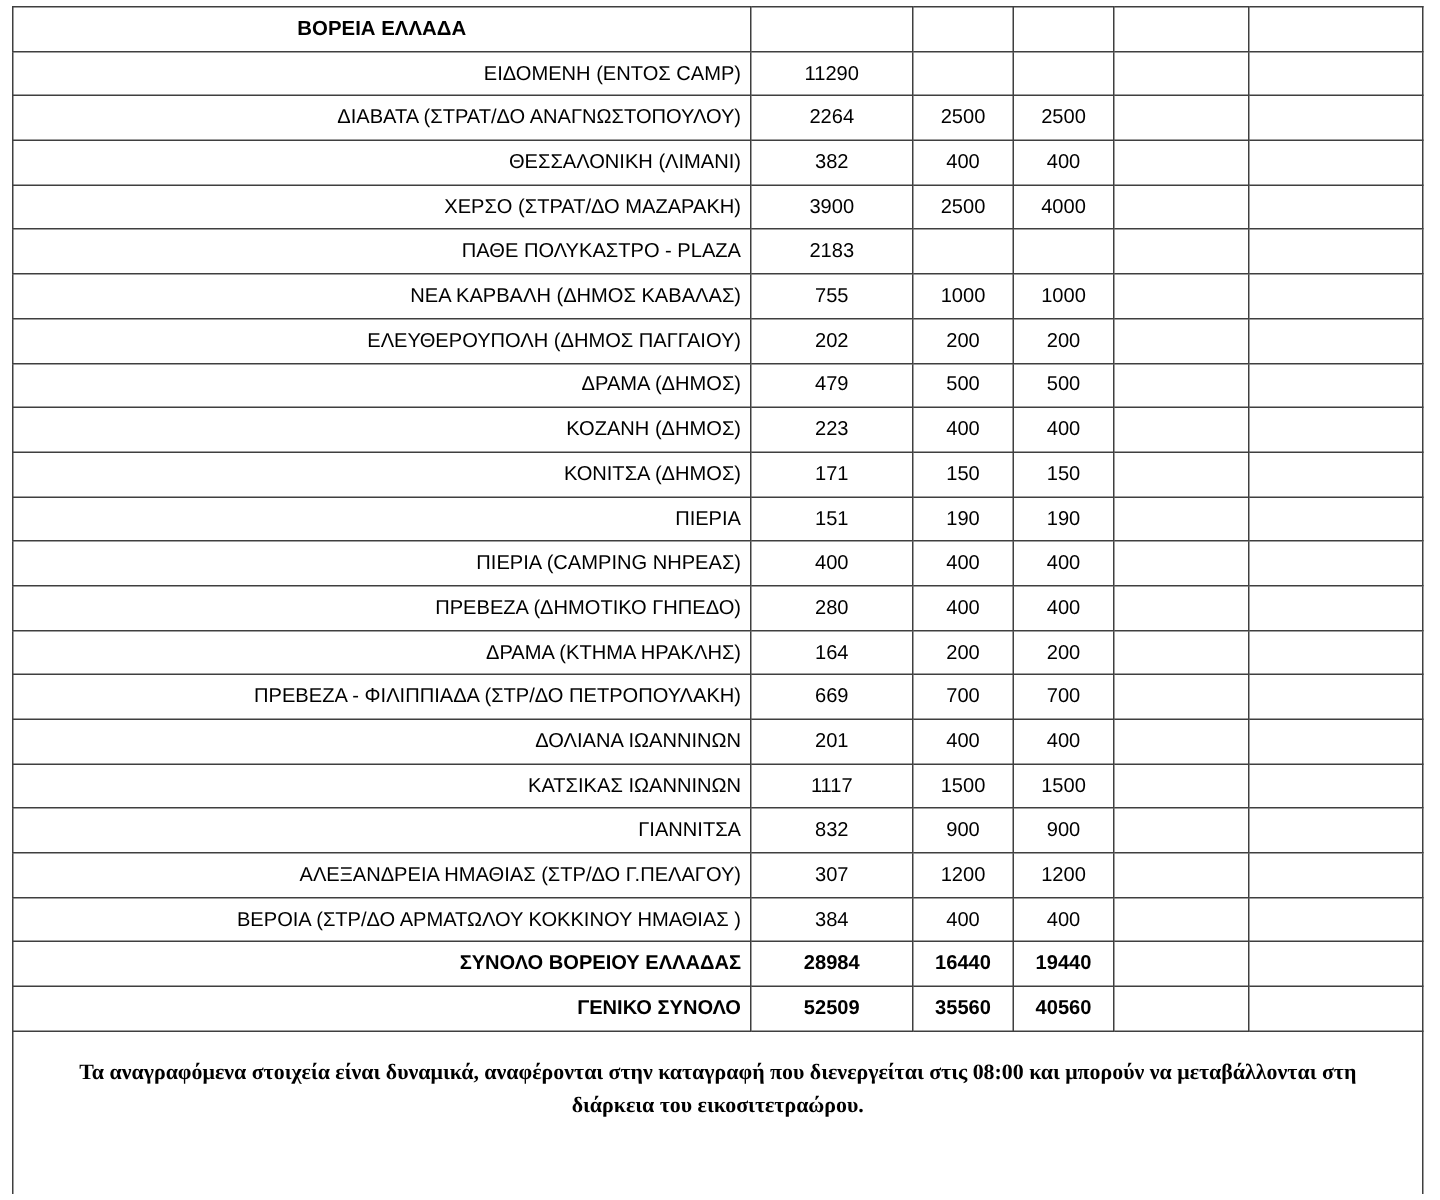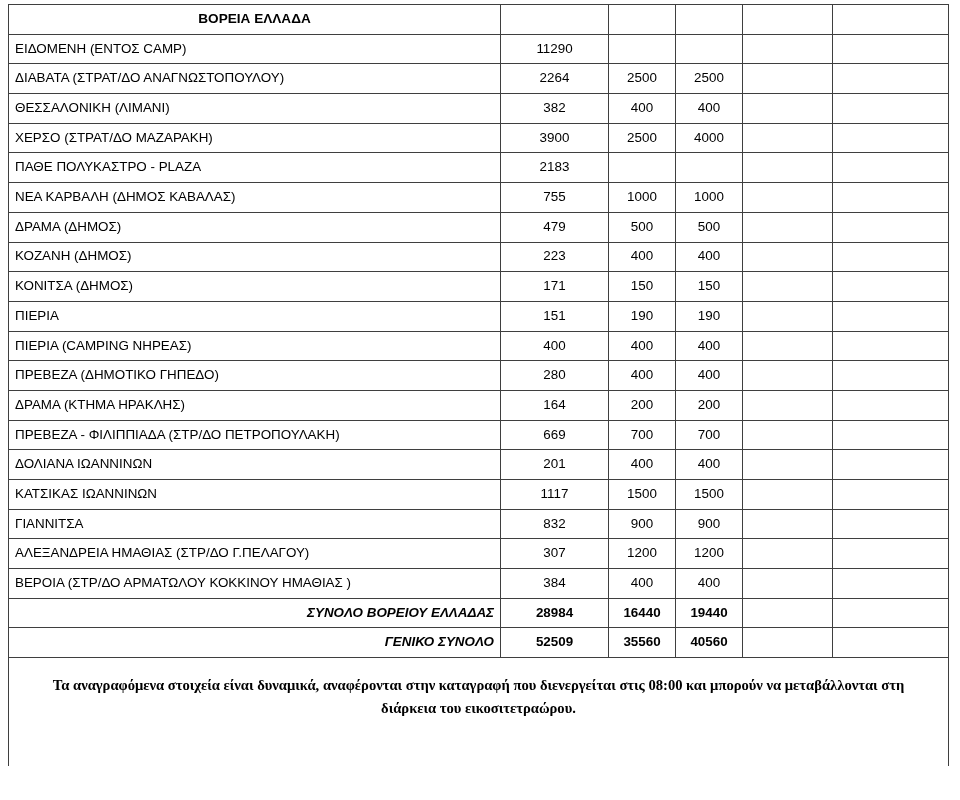--- a/index.html
+++ b/index.html
@@ -45,39 +45,38 @@
 
   
   col.c-name  { width: 492px; }
   col.c-v1    { width: 108px; }
   col.c-v2    { width: 67px;  }
   col.c-v3    { width: 67px;  }
   col.c-b1    { width: 90px;  }
   col.c-b2    { width: 116px; }
 
   td.name {
-    text-align: left;
+    text-align: right;
   }
   td.num {
     text-align: center;
   }
   td.blank {
     text-align: center;
   }
 
   tr.region-header td.region-title {
     text-align: center;
     font-weight: bold;
     font-size: 13.6px;
   }
 
   tr.total td.name {
     text-align: right;
     font-weight: bold;
-    font-style: italic;
   }
   tr.total td.num {
     font-weight: bold;
   }
 
   
   tr.note td.note-cell {
     border-top: 1px solid #3f3f3f;
     border-left: 1px solid #3f3f3f;
     border-right: 1px solid #3f3f3f;
@@ -157,20 +156,28 @@
         </tr>
         <tr class="data-row">
           <td class="name">ΝΕΑ ΚΑΡΒΑΛΗ (ΔΗΜΟΣ ΚΑΒΑΛΑΣ)</td>
           <td class="num">755</td>
           <td class="num">1000</td>
           <td class="num">1000</td>
           <td class="blank"></td>
           <td class="blank"></td>
         </tr>
         <tr class="data-row">
+          <td class="name">ΕΛΕΥΘΕΡΟΥΠΟΛΗ (ΔΗΜΟΣ ΠΑΓΓΑΙΟΥ)</td>
+          <td class="num">202</td>
+          <td class="num">200</td>
+          <td class="num">200</td>
+          <td class="blank"></td>
+          <td class="blank"></td>
+        </tr>
+        <tr class="data-row">
           <td class="name">ΔΡΑΜΑ (ΔΗΜΟΣ)</td>
           <td class="num">479</td>
           <td class="num">500</td>
           <td class="num">500</td>
           <td class="blank"></td>
           <td class="blank"></td>
         </tr>
         <tr class="data-row">
           <td class="name">ΚΟΖΑΝΗ (ΔΗΜΟΣ)</td>
           <td class="num">223</td>

